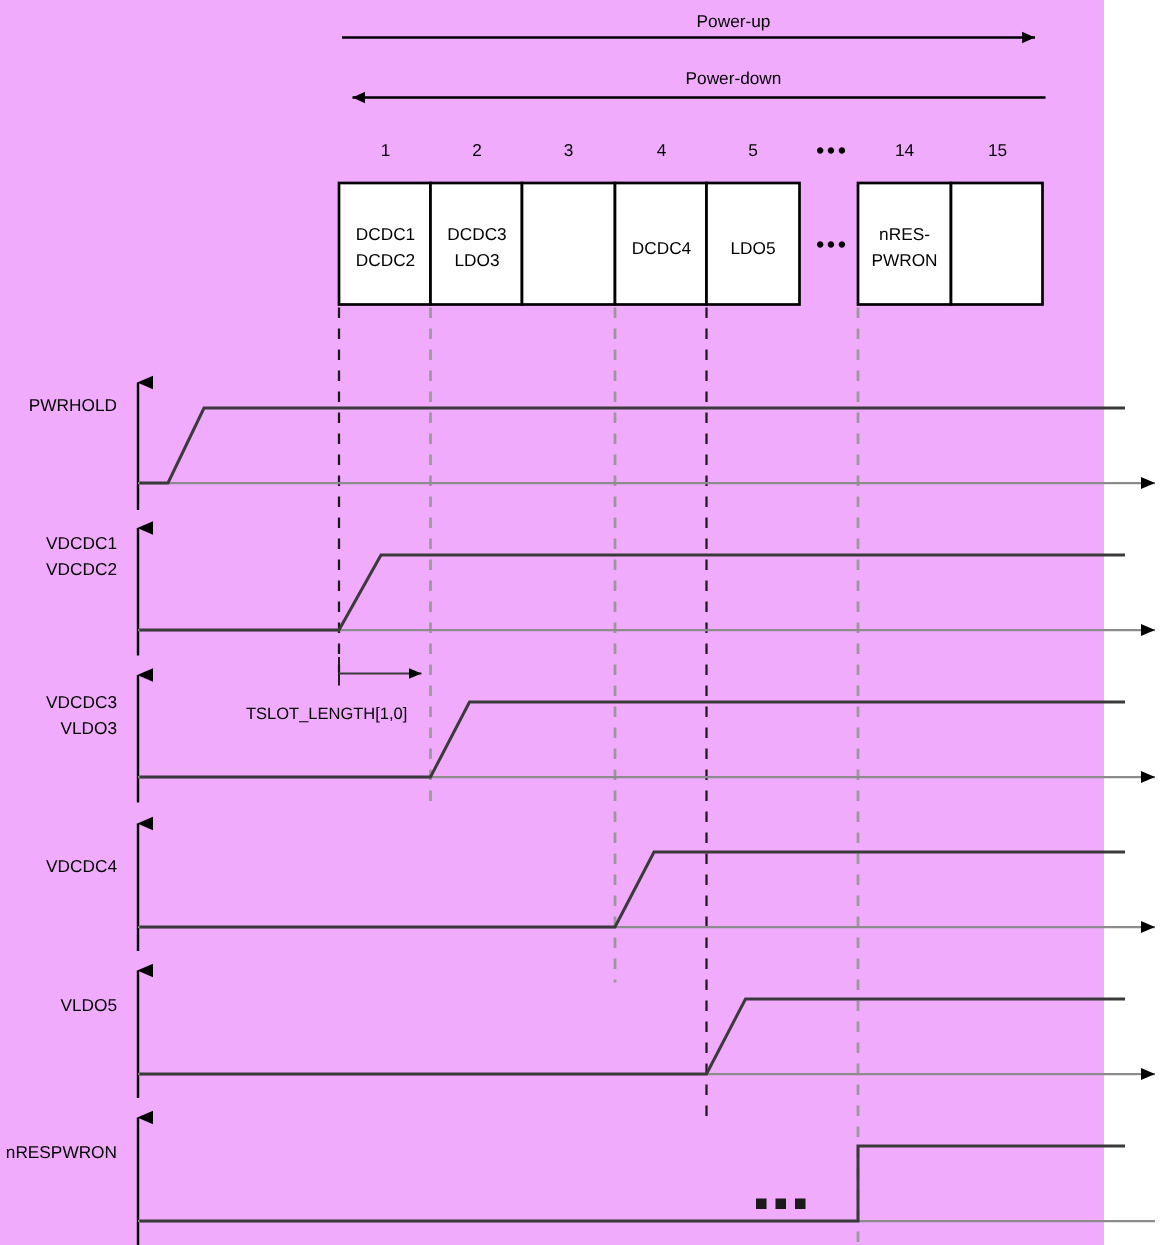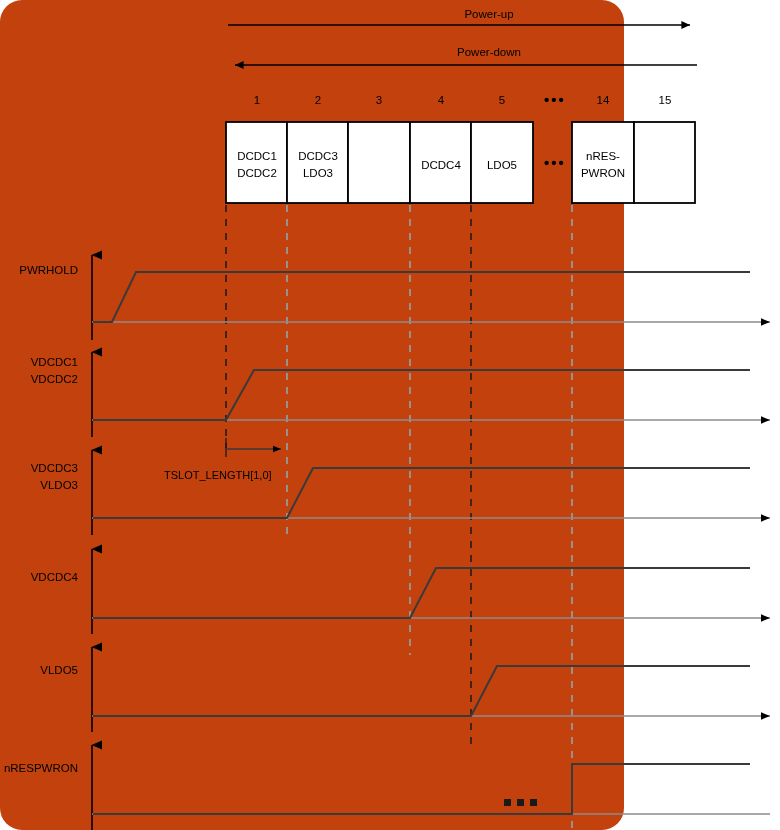--- a/index.html
+++ b/index.html
@@ -8,24 +8,23 @@
     background: #ffffff;
   }
   body {
     font-family: "Liberation Sans", sans-serif;
     width: 780px;
     height: 830px;
     overflow: hidden;
   }
   #stage {
     position: relative;
-    width: 624px;
+    width: 736px;
     height: 830px;
-    background: #c2410c;
-    border-radius: 22px;
+    background: #f0abfc;
   }
   #stage svg {
     position: absolute;
     left: 0;
     top: 0;
   }
   text {
     font-family: "Liberation Sans", sans-serif;
     fill: #000000;
   }

